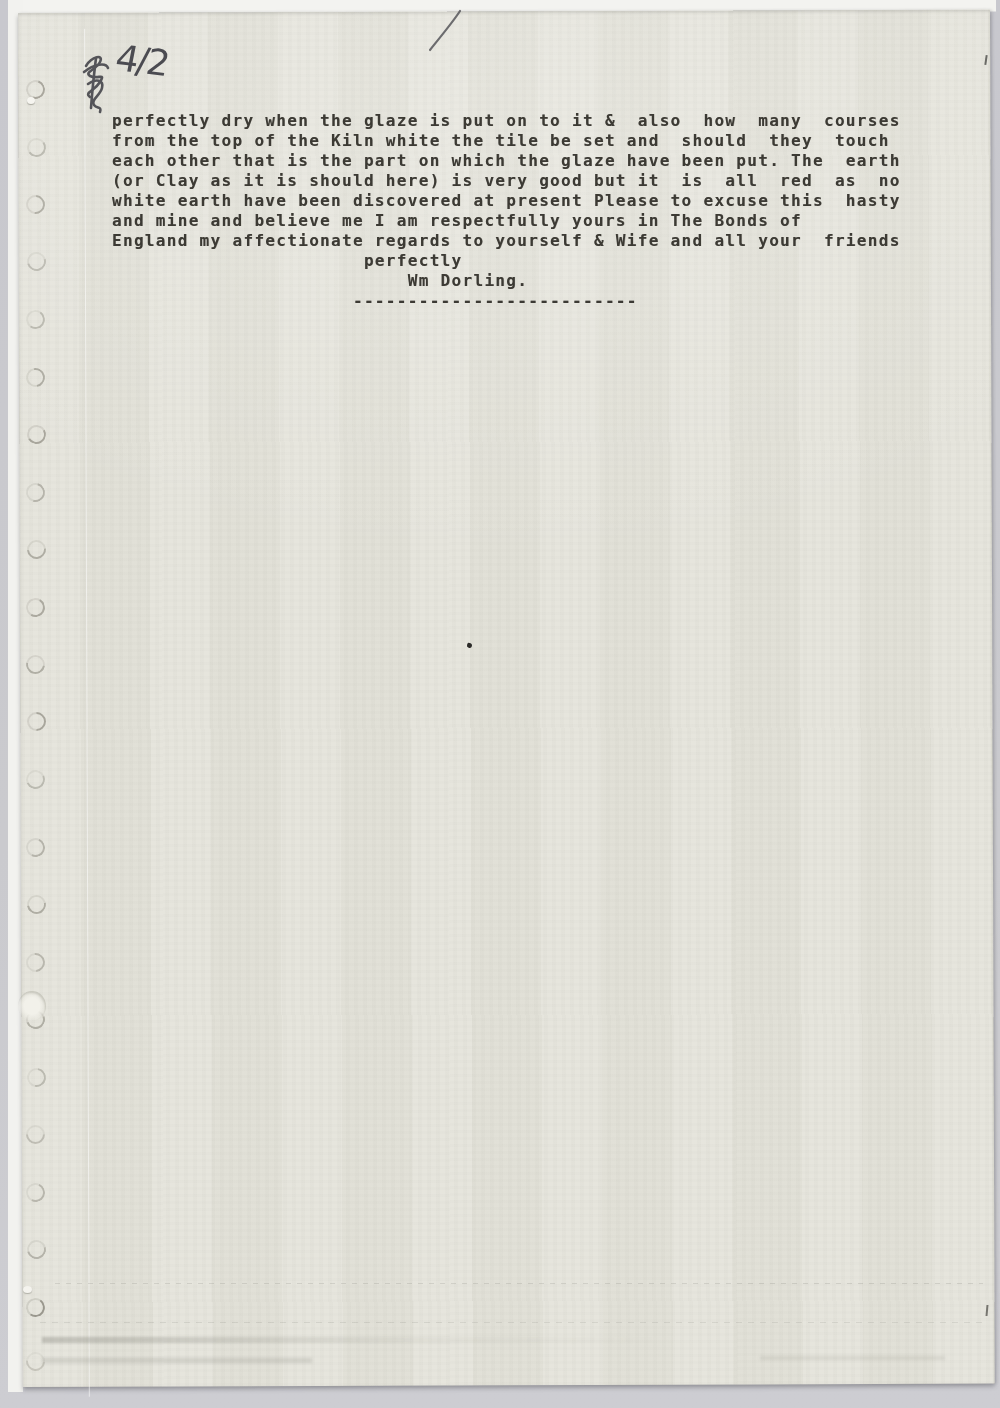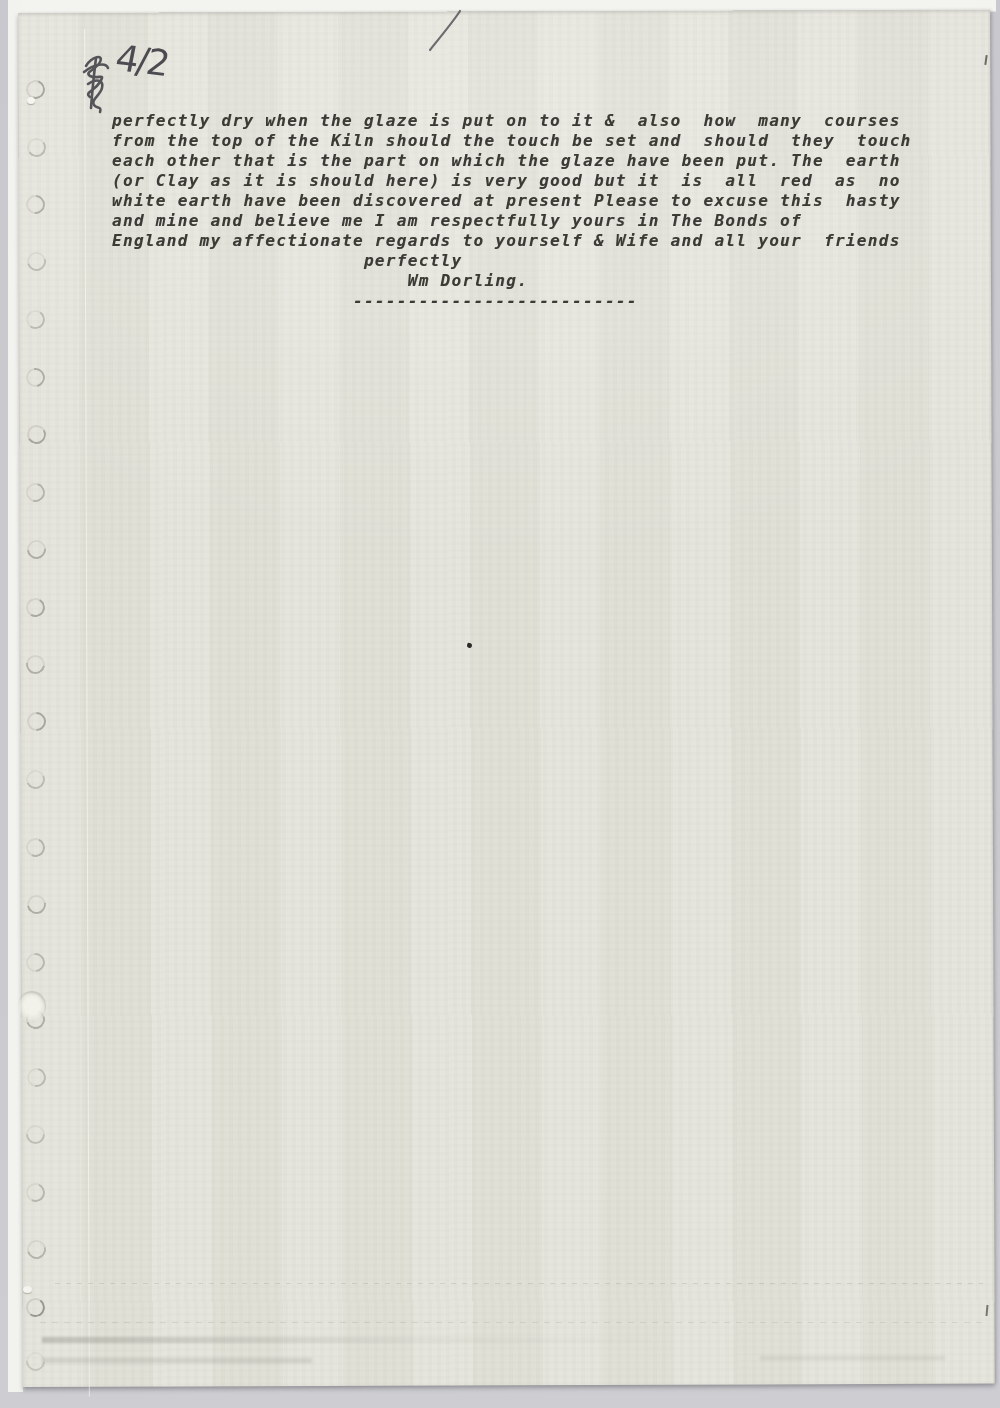--- a/index.html
+++ b/index.html
@@ -38,21 +38,21 @@
     background:rgba(255,255,255,0.55);
   }
   
   .typed{
     position:absolute;left:112px;top:111px;z-index:3;
     font-family:"DejaVu Sans Mono",monospace;
     font-size:16px;line-height:20px;font-weight:700;
     letter-spacing:1.32px;color:#3c3a34;
     text-shadow:0.3px 0.3px 0 rgba(55,52,45,0.35);
   }
-  .tline{white-space:pre;height:20px;font-style:italic;}
+  .tline{white-space:pre;height:20px;}
   
   .annotation{position:absolute;left:78px;top:42px;z-index:3;}
   .scribble-svg{position:absolute;left:0;top:8px;}
   .page-number{
     position:absolute;left:38px;top:-2px;
     font-family:"DejaVu Sans",sans-serif;font-size:36px;font-weight:400;
     color:#4b4b51;transform:rotate(7deg) skewX(-4deg);letter-spacing:-2px;
     white-space:nowrap;
   }
   .pen-stroke-top{position:absolute;left:420px;top:6px;z-index:3;}
@@ -128,21 +128,21 @@
         <path d="M6,22 C16,14 28,12 30,18"></path>
         <path d="M10,34 C18,28 26,30 24,38 C22,46 12,50 16,55 C19,59 24,56 22,62"></path>
         <path d="M18,8 C16,24 14,44 13,58"></path>
       </g>
     </svg>
     <div class="page-number">4/2</div>
   </div>
 
   <div class="typed">
     <div class="tline">perfectly dry when the glaze is put on to it &amp;  also  how  many  courses</div>
-    <div class="tline">from the top of the Kiln should the touch be set and  should  they  touch</div>
+    <div class="tline">from the top of the Kiln white the tile be set and  should  they  touch</div>
     <div class="tline">each other that is the part on which the glaze have been put. The  earth</div>
     <div class="tline">(or Clay as it is should here) is very good but it  is  all  red  as  no</div>
     <div class="tline">white earth have been discovered at present Please to excuse this  hasty</div>
     <div class="tline">and mine and believe me I am respectfully yours in The Bonds of</div>
     <div class="tline">England my affectionate regards to yourself &amp; Wife and all your  friends</div>
     <div class="tline">                       perfectly</div>
     <div class="tline">                           Wm Dorling.</div>
     <div class="tline">                      --------------------------</div>
   </div>
 

